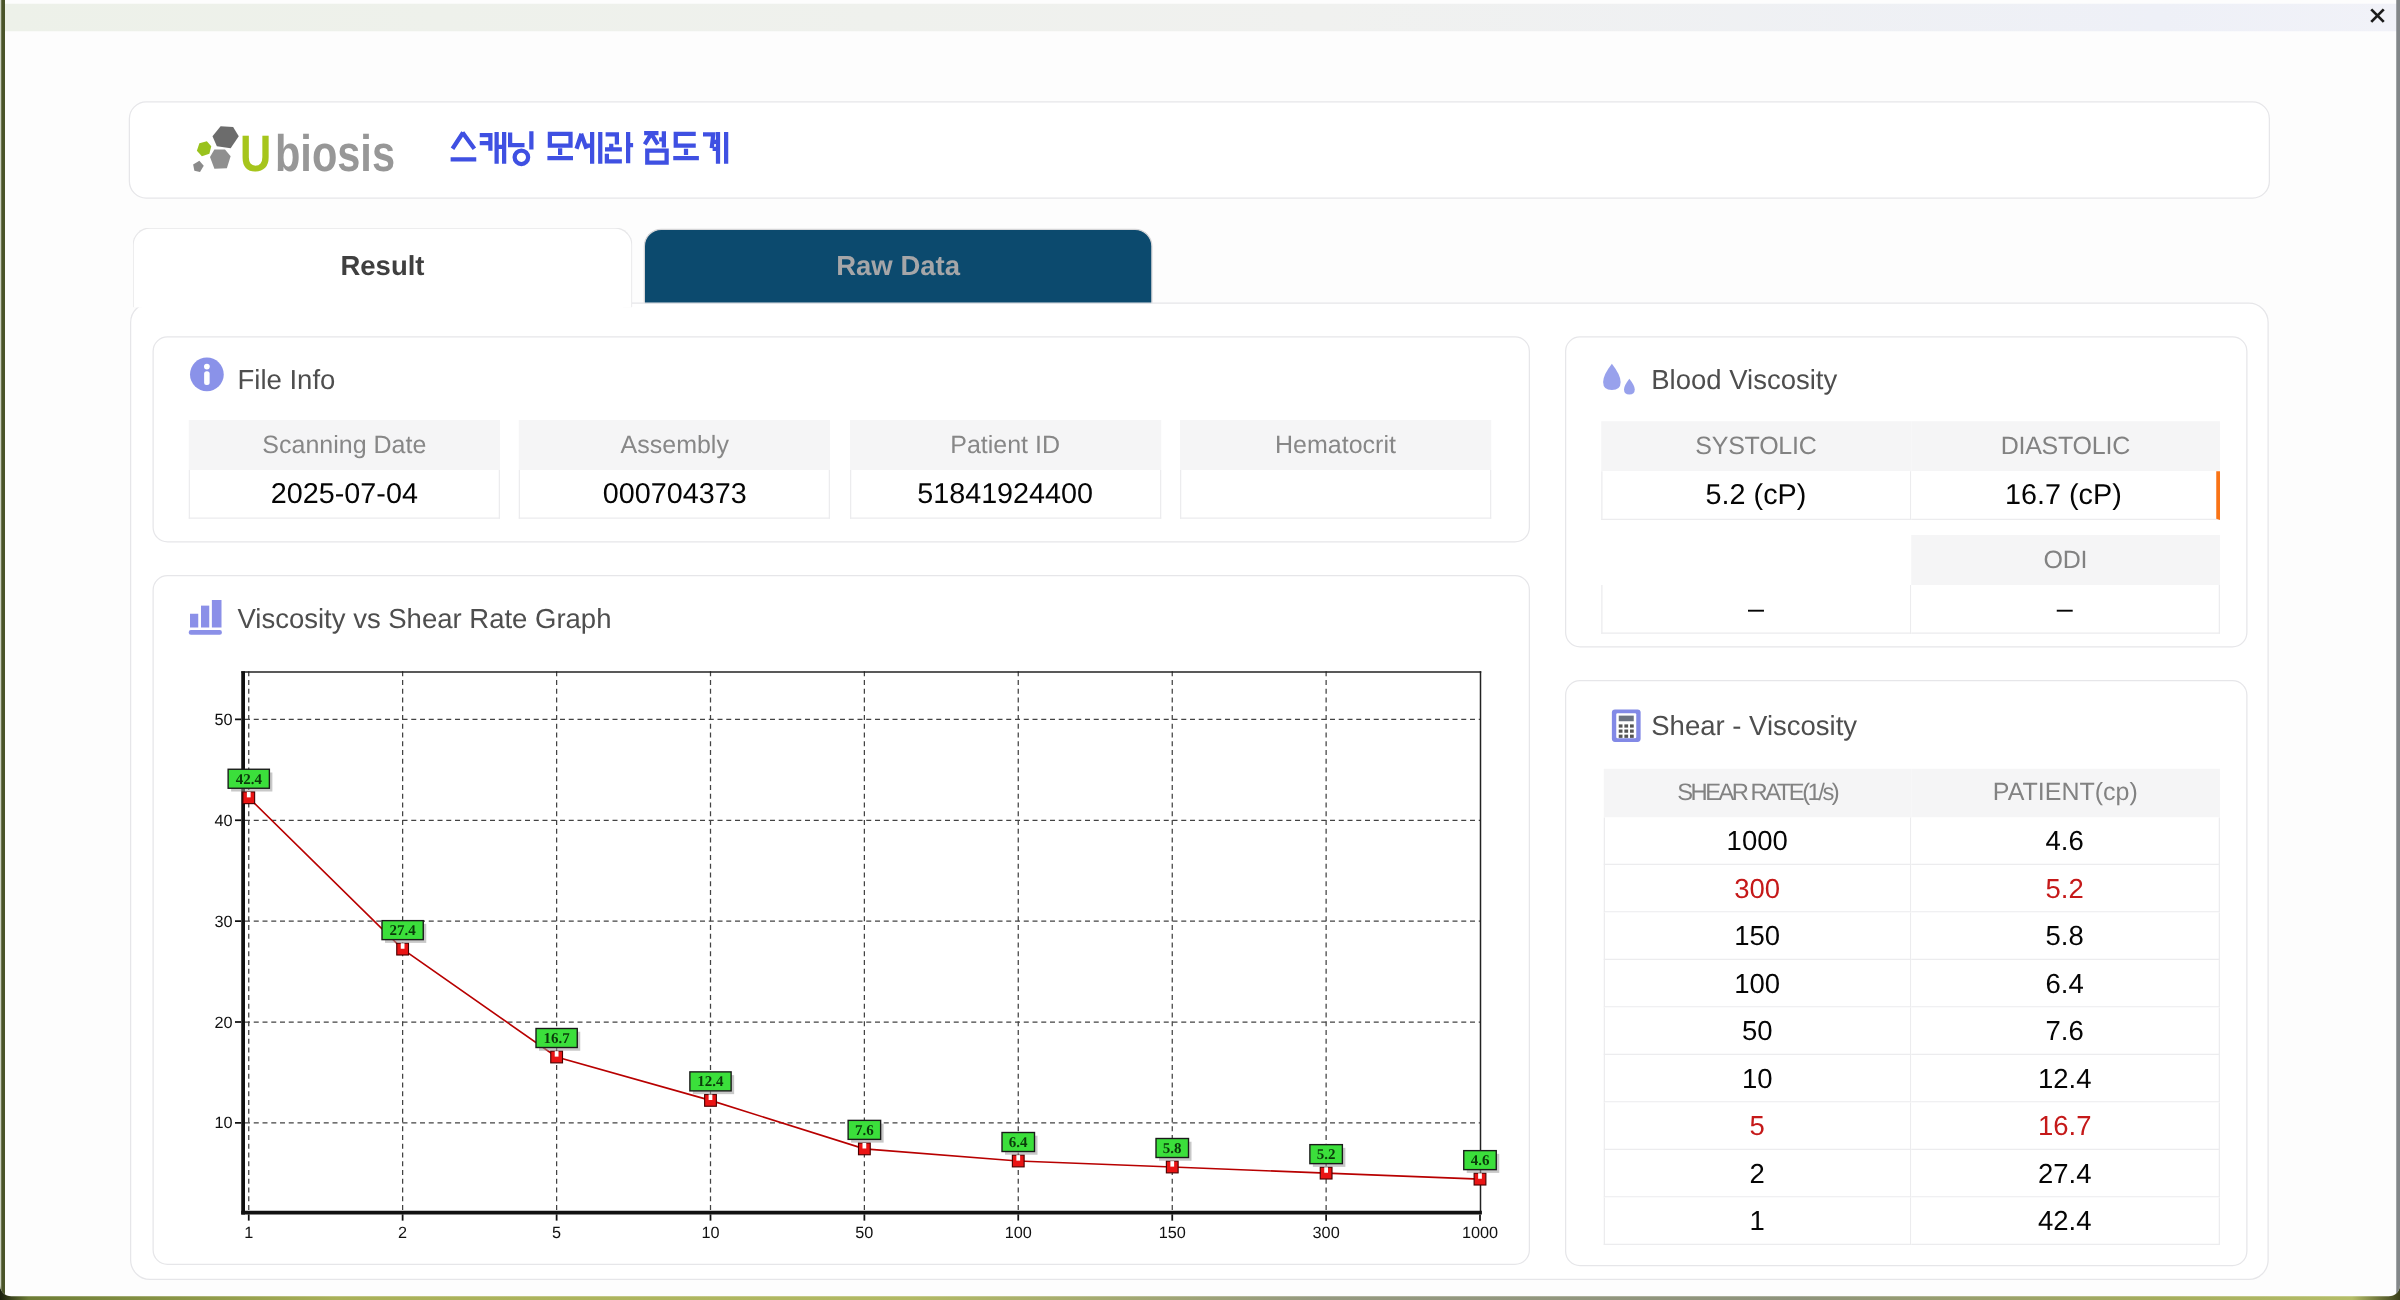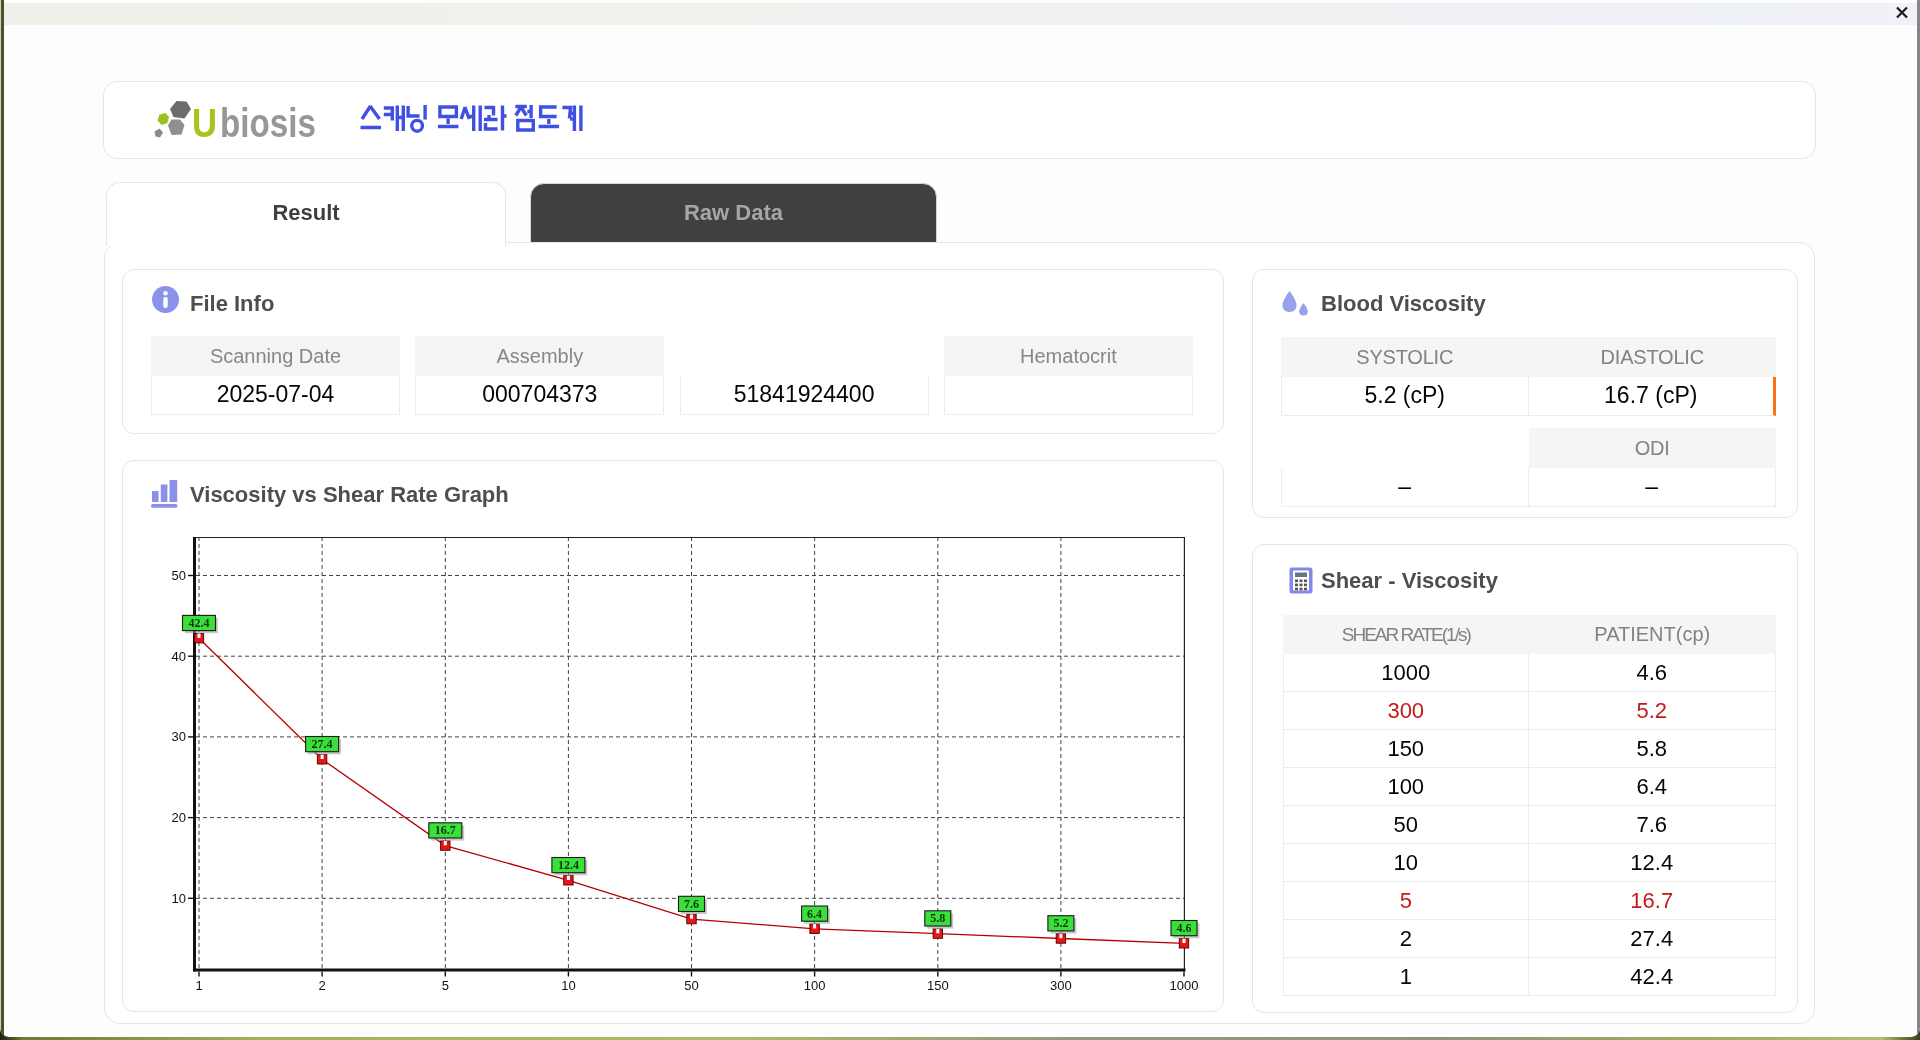--- a/index.html
+++ b/index.html
@@ -12,29 +12,29 @@
   
   #topbar { left:0; top:3px; width:1920px; height:21.5px;
     background:linear-gradient(90deg,#edf1e9 0%,#f0f1ef 55%,#eef0f7 90%,#f1f2f8 100%); }
   #leftedge { left:0; top:0; width:4px; height:1040px; background:#4a5429; border-left:1px solid #cdd2c2; }
   #rightedge { left:1917px; top:0; width:3px; height:1040px; background:#838789; }
   .card { position:absolute; background:#fff; border:1.5px solid #e6e6e9; }
   #headercard { left:103px; top:81px; width:1713px; height:78px; border-radius:14px; }
   #tabResult { left:106px; top:182px; width:400px; height:64px; background:#fff;
     border:1.5px solid #e7e7e9; border-bottom:none; border-radius:14px 14px 0 0; z-index:3;
     text-align:center; line-height:60px; font-size:22px; font-weight:bold; color:#3f3f3f; }
-  #tabRaw { left:515px; top:183px; width:407px; height:61px; background:#404040;
+  #tabRaw { left:515px; top:183px; width:407px; height:61px; background:#0c4a6e;
     border:1.5px solid #d6d6d8; border-radius:14px 14px 0 0; z-index:0;
-    text-align:center; line-height:57px; font-size:22px; font-weight:bold; color:#a6a6a8;margin-left:15px; }
+    text-align:center; line-height:57px; font-size:22px; font-weight:bold; color:#a6a6a8; }
   #content { left:104px; top:242px; width:1711px; height:782px; border-radius:16px; z-index:1; }
   #fileinfo { left:122px; top:269px; width:1102px; height:165px; border-radius:12px; z-index:2; }
   #graphcard { left:122px; top:460px; width:1102px; height:552px; border-radius:12px; z-index:2; }
   #bloodcard { left:1252px; top:269px; width:546px; height:249px; border-radius:12px; z-index:2; }
   #shearcard { left:1252px; top:544px; width:546px; height:469px; border-radius:12px; z-index:2; }
-  .sectitle { position:absolute; font-size:22px; font-weight:bold; color:#4e4e4e; }
+  .sectitle { position:absolute; font-size:22px; font-weight:normal; color:#4e4e4e; }
   
   .ficell { position:absolute; width:249px; text-align:center; }
   .fihead { top:66px; height:40px; background:#f5f5f6; font-size:20px; color:#878787;
     line-height:40px; }
   .fival  { top:106px; height:39px; background:#fff; border:1px solid #ececee; border-top:none;
     font-size:23px; color:#050505; line-height:37px; }
   
   .bhead { position:absolute; height:40px; background:#f5f5f6; font-size:20px; color:#828282;
     letter-spacing:-0.2px; text-align:center; line-height:40px; width:247.5px; }
   .bval { position:absolute; height:39px; background:#fff; font-size:23px; color:#050505;
@@ -107,20 +107,21 @@
 
 <div class="card" id="fileinfo">
   <svg style="left:29px;top:16px" width="28" height="28" viewBox="0 0 28 28">
     <circle cx="13.5" cy="13.5" r="13.5" fill="#8a92e9"></circle>
     <circle cx="13.5" cy="7.2" r="2.3" fill="#fff"></circle>
     <rect x="11.3" y="11" width="4.4" height="11" rx="2" fill="#fff"></rect>
   </svg>
   <div class="sectitle" style="left:67px;top:21px">File Info</div>
   <div class="ficell fihead" style="left:28px">Scanning Date</div>
   <div class="ficell fihead" style="left:292.3px">Assembly</div>
+  <div class="ficell fihead" style="left:556.6px">Patient ID</div>
   <div class="ficell fihead" style="left:820.9px">Hematocrit</div>
   <div class="ficell fival" style="left:28px">2025-07-04</div>
   <div class="ficell fival" style="left:292.3px">000704373</div>
   <div class="ficell fival" style="left:556.6px">51841924400</div>
   <div class="ficell fival" style="left:820.9px"></div>
 </div>
 
 <div class="card" id="graphcard">
   <svg style="left:28px;top:14px" width="30" height="34" viewBox="0 0 30 34">
     <rect x="1" y="16" width="6.6" height="11" fill="#8b90e8"></rect>

